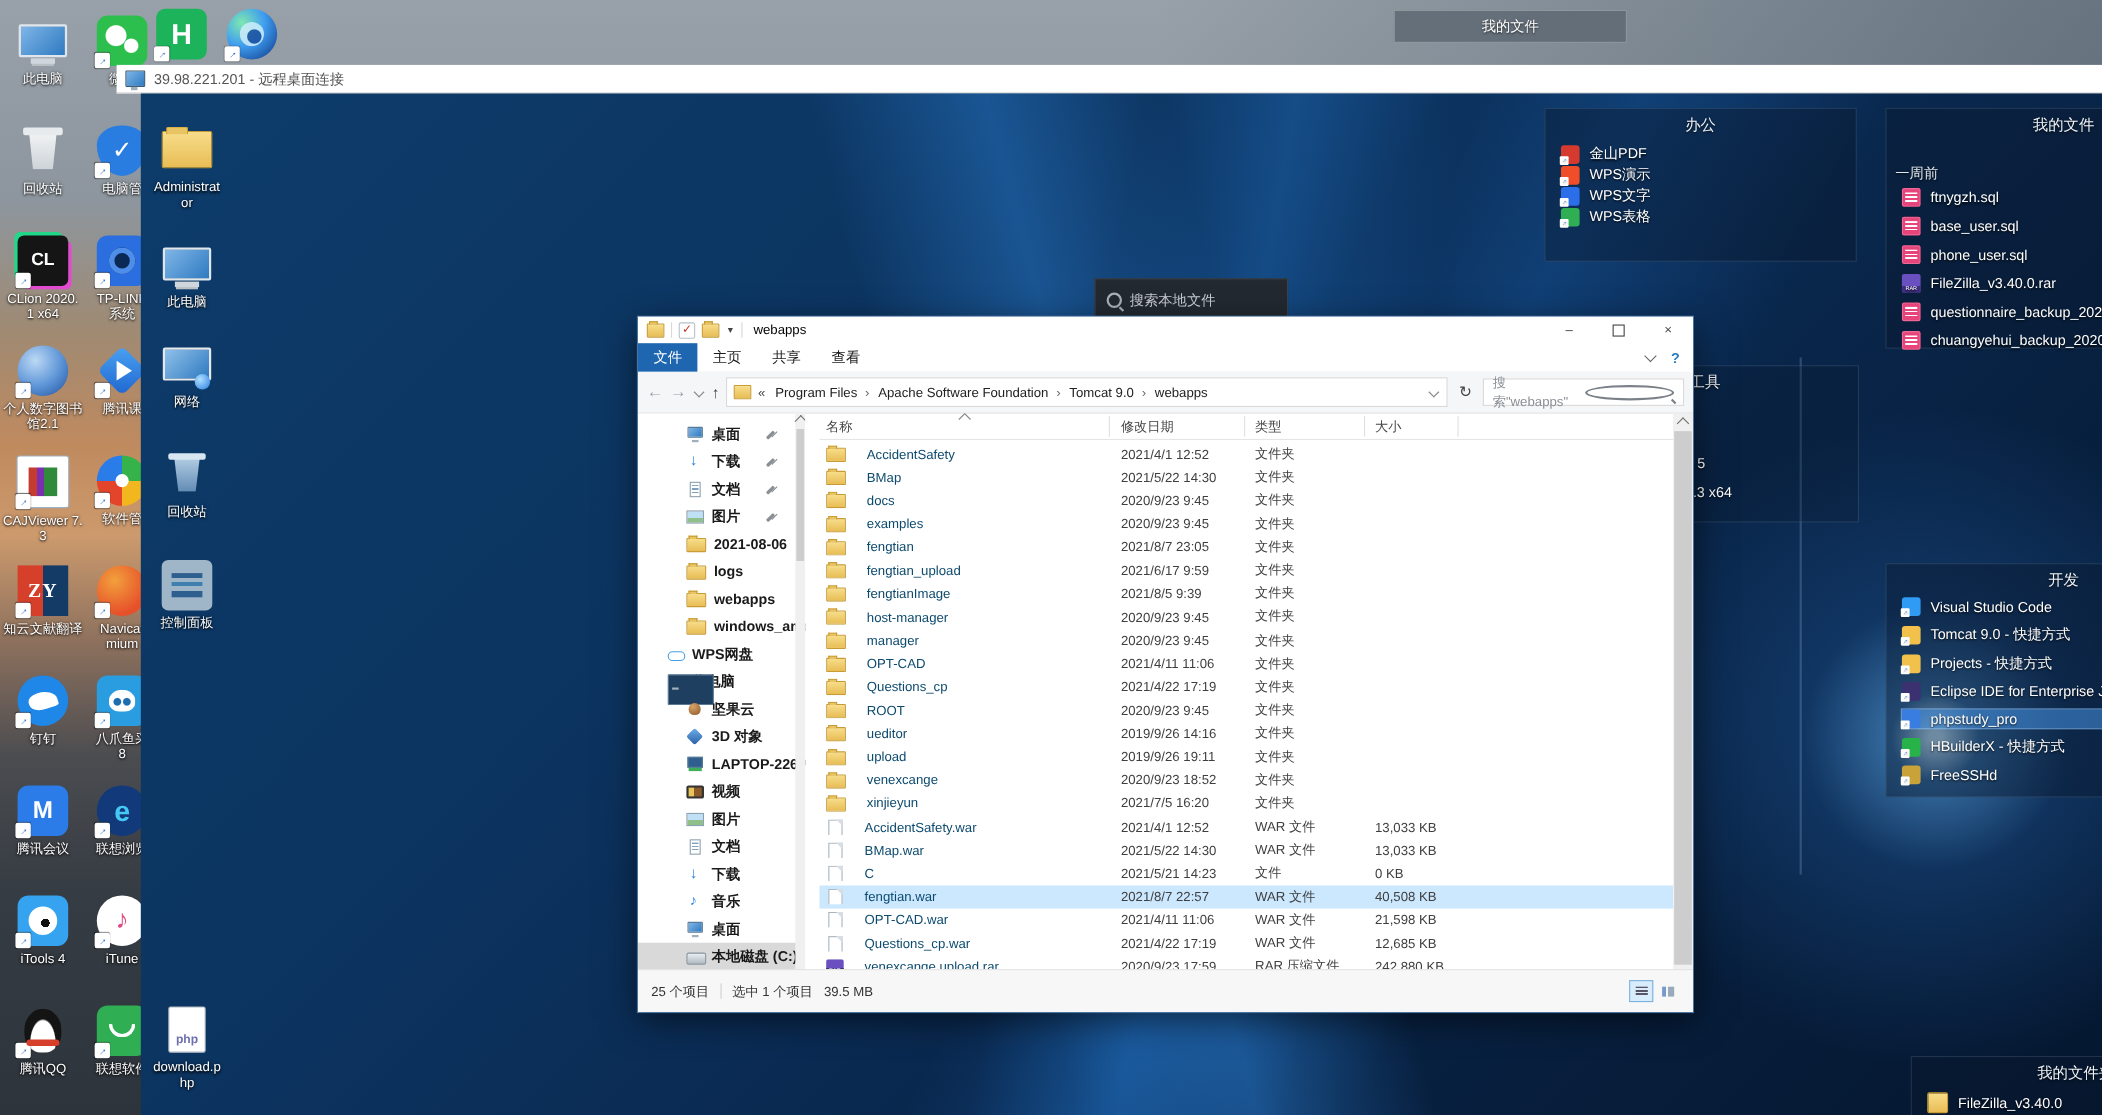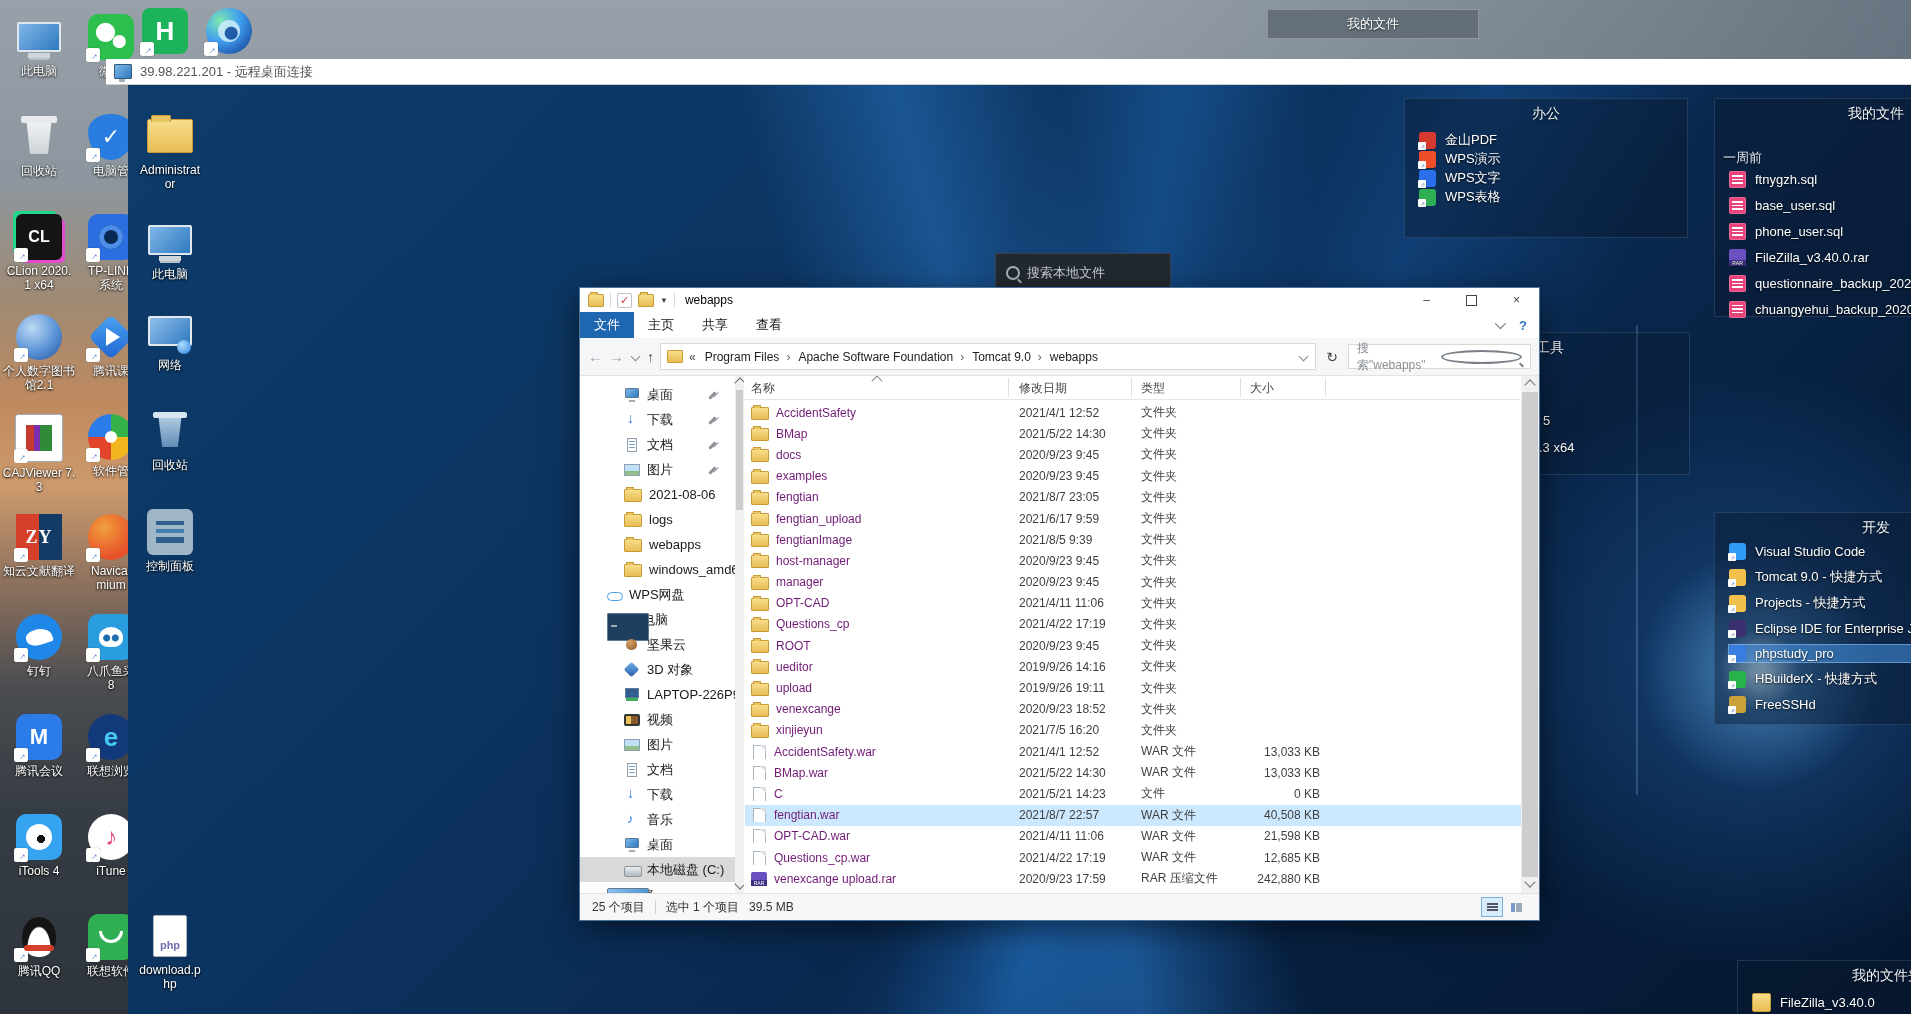--- a/index.html
+++ b/index.html
@@ -149,21 +149,21 @@
   .crumbs{display:flex;align-items:center;gap:2px;color:#222;font-size:12px;white-space:nowrap;}
   .crumb{display:flex;align-items:center;gap:2px;padding:0 3px;}
   .crumb .csep{color:#666;font-size:12px;padding-left:5px;}
   .crumb:last-child .csep{display:none;}
   .aboxchev{margin-left:auto;}
   .refresh{font-size:14px;color:#444;padding:0 4px;}
   .sbox{width:183px;height:25px;background:#fff;border:1px solid #d9d9d9;display:flex;align-items:center;padding:0 8px;gap:6px;color:#8a8f94;font-size:12px;box-sizing:border-box;}
   .sbox .mag{border-color:#7a8088;}.sbox .mag::after{background:#7a8088;}
   .sbox span{flex:1;}
   
-  .navpane{position:absolute;left:0;top:88px;width:164px;bottom:27px;background:#fff;overflow:hidden;}
+  .navpane{position:absolute;left:0;top:88px;width:152px;bottom:27px;background:#fff;overflow:hidden;font-weight:bold;}
   .nitem{height:25px;display:flex;align-items:center;gap:7px;font-size:13px;color:#1a1a1a;position:relative;padding-left:26px;box-sizing:border-box;white-space:nowrap;}
   .nitem.ind{padding-left:44px;}
   .nitem.sel{background:#d9d9d9;}
   .nitem.pinned::after{content:"";position:absolute;right:30px;top:9px;width:3px;height:9px;background:#8a9096;transform:rotate(45deg);border-radius:1px;box-shadow:2px -3px 0 -1px #8a9096;}
   .ni{width:16px;height:14px;position:relative;flex:0 0 auto;}
   .ni.folder{background:linear-gradient(180deg,#f7dd8a,#e8bd55);border:1px solid #c89c35;border-radius:1px;height:11px;margin-top:2px;}
   .ni.folder::before{content:"";position:absolute;top:-3px;left:1px;width:6px;height:2px;background:#e8c463;border:1px solid #c89c35;border-bottom:none;}
   .ni.monitor::before{content:"";position:absolute;inset:0 1px 4px 1px;background:linear-gradient(135deg,#7fb6e8,#2f7ac0);border:1px solid #5a7a96;border-radius:1px;}
   .ni.monitor::after{content:"";position:absolute;bottom:0;left:5px;width:6px;height:2px;background:#9fb0ba;}
   .ni.down::before{content:"\2193";position:absolute;left:3px;top:-3px;color:#2a7de0;font-weight:bold;font-size:14px;}
@@ -190,35 +190,35 @@
   
   .list{position:absolute;left:156px;top:88px;right:18px;bottom:27px;overflow:hidden;}
   .lhead{position:absolute;left:9px;right:0;top:0;height:23px;border-bottom:1px solid #e5e5e5;color:#454545;font-size:12px;}
   .lhead .hcell{position:absolute;top:4px;}
   .lhead .hsep{position:absolute;top:2px;width:1px;height:19px;background:#e0e0e0;}
   .sortcaret{position:absolute;left:128px;top:1px;width:7px;height:7px;border-left:1.3px solid #888;border-top:1.3px solid #888;transform:rotate(45deg);}
   .rows{position:absolute;left:9px;right:0;top:26px;bottom:0;}
   .row{height:21.2px;display:flex;align-items:center;position:relative;}
   .row.sel{background:#cce8ff;}
   .cell{white-space:nowrap;overflow:hidden;}
-  .c-name{position:absolute;left:6px;display:flex;align-items:center;gap:7px;width:260px;color:#701a75;}
+  .c-name{position:absolute;left:6px;display:flex;align-items:center;gap:19px;width:260px;color:#0c4a6e;}
   .c-date{position:absolute;left:274px;color:#3f3f3f;}
   .c-type{position:absolute;left:396px;color:#3f3f3f;}
-  .c-size{position:absolute;left:505px;width:70px;text-align:right;color:#3f3f3f;}
+  .c-size{position:absolute;left:505px;width:70px;text-align:left;color:#3f3f3f;}
   .li{width:16px;height:14px;position:relative;flex:0 0 auto;}
   .li.folder{background:linear-gradient(180deg,#f7dd8a,#e8bd55);border:1px solid #c89c35;border-radius:1px;height:11px;margin-top:2px;}
   .li.folder::before{content:"";position:absolute;top:-3px;left:1px;width:6px;height:2px;background:#e8c463;border:1px solid #c89c35;border-bottom:none;}
   .li.war::before,.li.file::before{content:"";position:absolute;left:2px;top:0;width:11px;height:14px;background:#fff;border:1px solid #a8b4be;}
   .li.war::after,.li.file::after{content:"";position:absolute;right:1px;top:0;border:3px solid #d8dee4;border-left-color:transparent;border-bottom-color:transparent;}
   .li.rar{background:#6a4fc0;border-radius:2px;}
   .li.rar::after{content:"RAR";position:absolute;bottom:0;left:0;right:0;text-align:center;font-size:5px;color:#fff;background:#3f2f80;}
   .listscroll{position:absolute;right:0;top:88px;width:18px;bottom:27px;background:#f0f0f0;}
   .listscroll .thumb{position:absolute;left:1px;right:1px;top:16px;bottom:16px;background:#cdcdcd;}
   
-  .status{position:absolute;left:0;right:0;bottom:0;height:27px;background:#f7f7f7;border-top:1px solid #e3e3e3;
+  .status{position:absolute;left:0;right:0;bottom:0;height:39px;background:#f7f7f7;border-top:1px solid #e3e3e3;
     display:flex;align-items:center;gap:10px;padding:0 12px;color:#333;font-size:12px;box-sizing:border-box;}
   .stsep{width:1px;height:14px;background:#d0d0d0;}
   .stright{margin-left:auto;display:flex;gap:2px;}
   .vbtn{width:20px;height:18px;border:1px solid transparent;display:flex;align-items:center;justify-content:center;}
   .vbtn.active{border-color:#7ab2e0;background:#d9ecfb;}
   .vbtn .gl{width:11px;height:9px;background:linear-gradient(180deg,#556 1.5px,transparent 1.5px 3px,#556 3px 4.5px,transparent 4.5px 6px,#556 6px 7.5px,transparent 7.5px);}
   .vbtn .gth{width:11px;height:9px;background:linear-gradient(90deg,#79c 4px,transparent 4px 5px,#9ab 5px);}
 </style>
 </head>
 <body>

